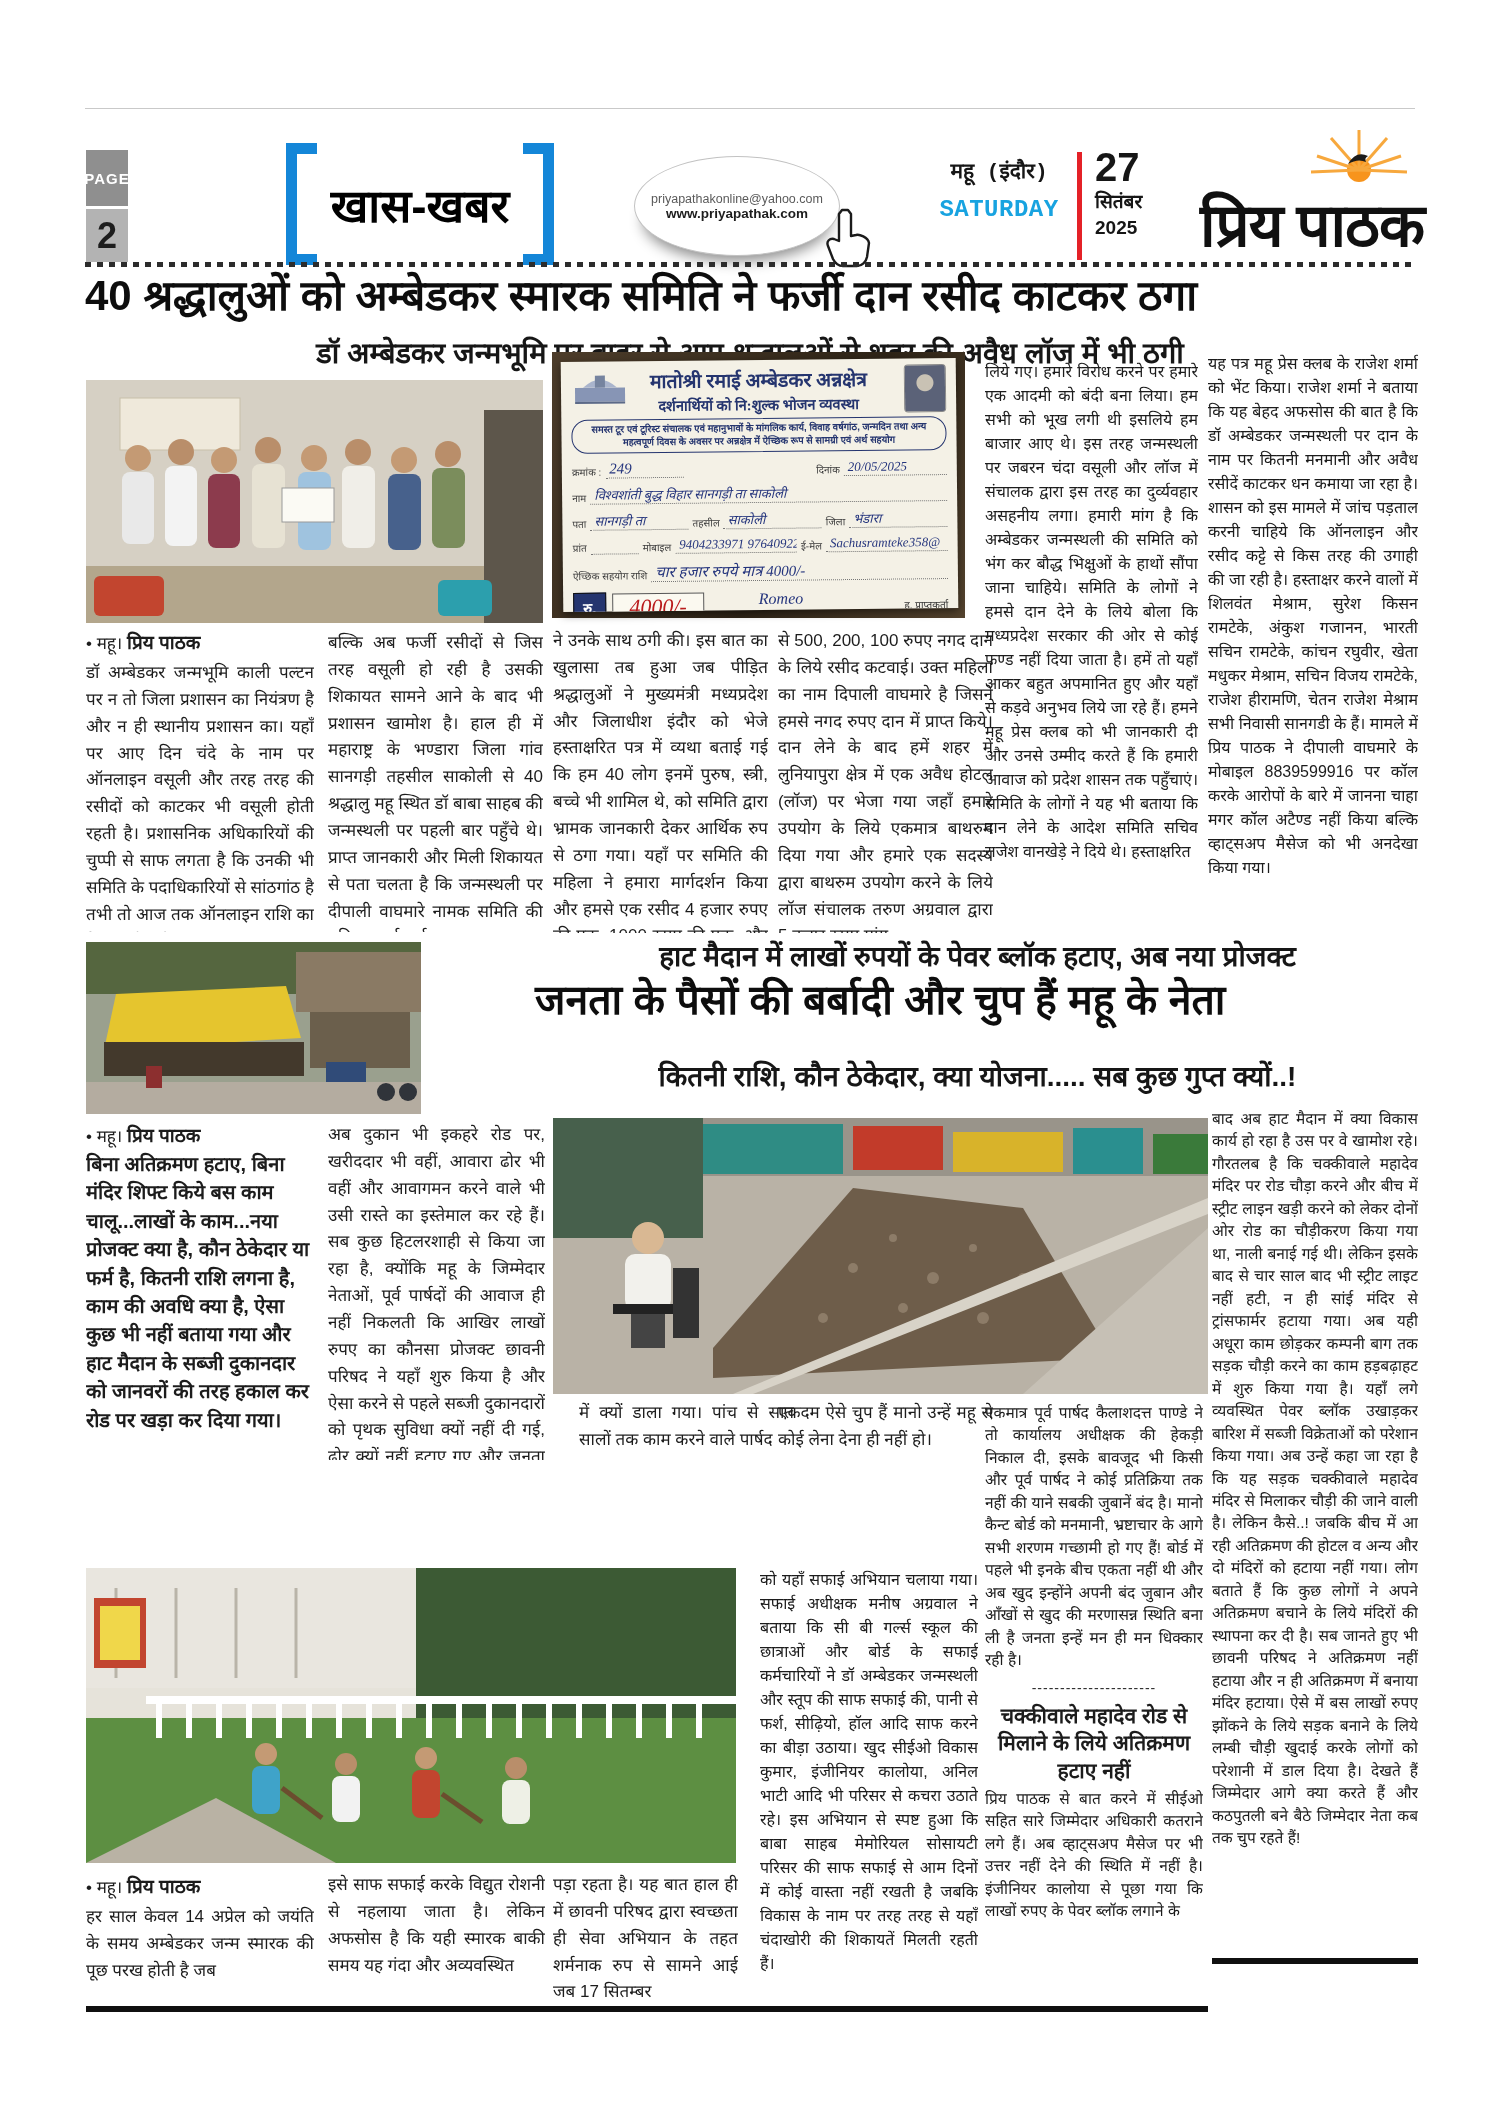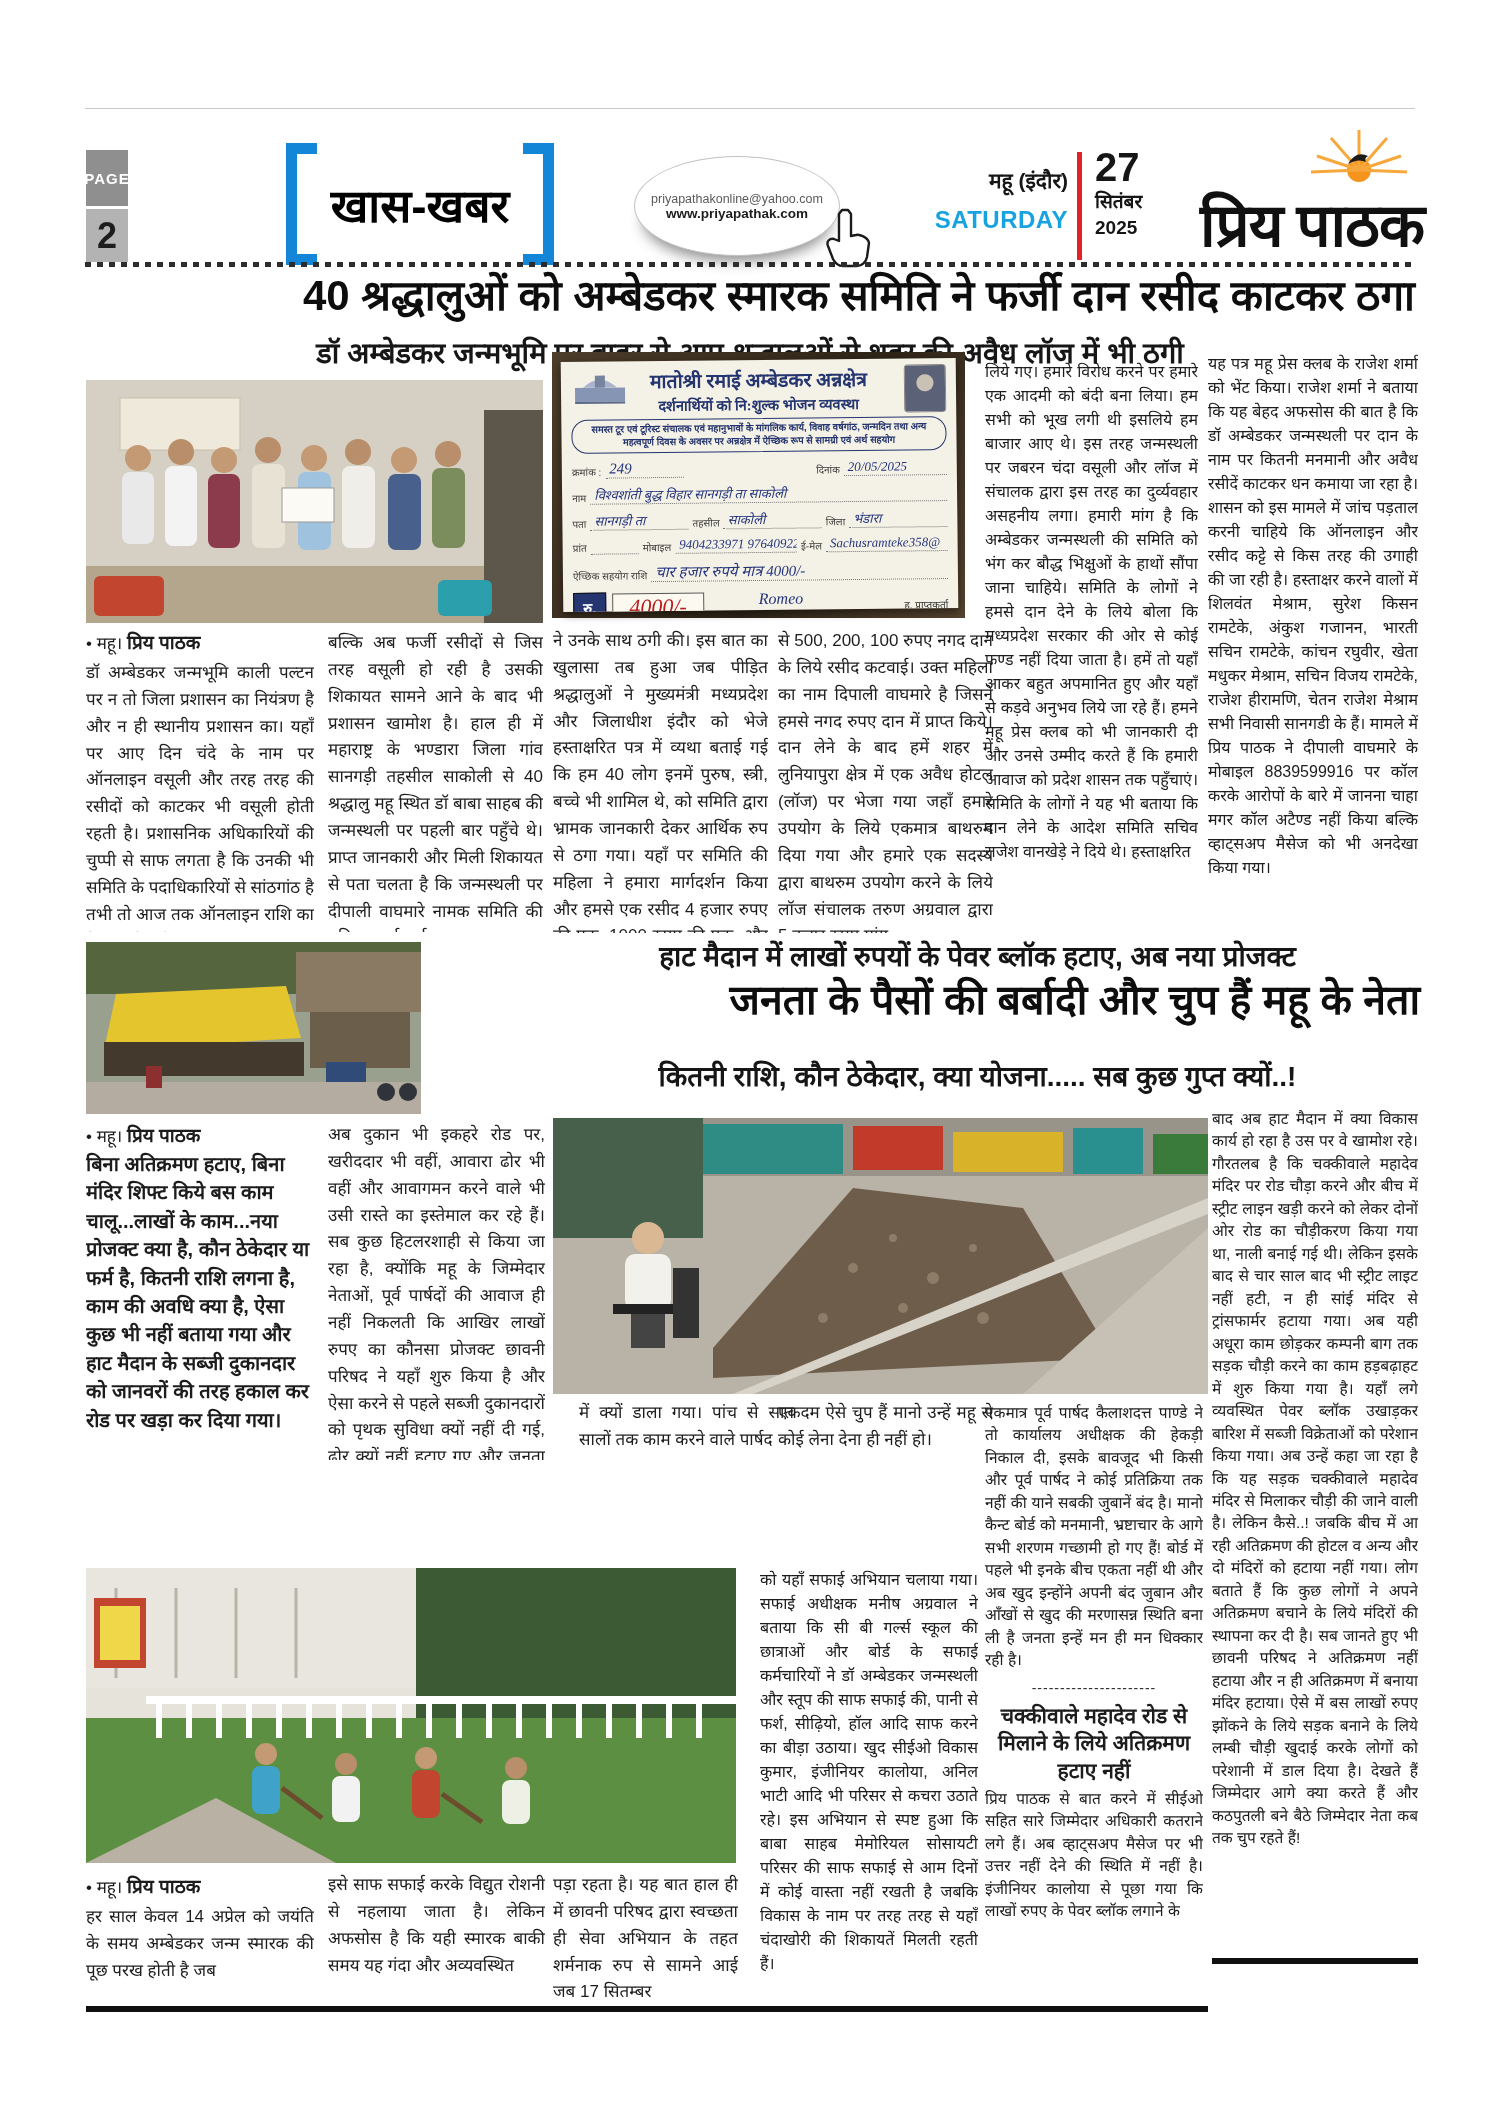--- a/index.html
+++ b/index.html
@@ -15,35 +15,35 @@
   .section-wrap{left:255px;top:148px;width:330px;height:112px;display:flex;align-items:center;justify-content:center;gap:14px;}
   .bracket{width:20px;height:100px;border:11px solid #1486d8;}
   .bracket.l{border-right:none;}
   .bracket.r{border-left:none;}
   .section-title{font-size:46px;font-weight:bold;color:#000000;}
   .oval{left:634px;top:156px;width:204px;height:98px;border:1px solid #c2c2c2;border-radius:50%;
         box-shadow:0 14px 14px -9px rgba(0,0,0,.45);display:flex;flex-direction:column;align-items:center;justify-content:center;background:#fff;}
   .oval .mail{font-size:12.5px;color:#5a5a5a;}
   .oval .site{font-size:13.5px;color:#1d1d1d;font-weight:bold;}
   .hand{left:822px;top:206px;width:52px;height:64px;}
-  .city-day{left:930px;top:166px;width:138px;text-align:right;}
+  .city-day{left:930px;top:156px;width:138px;text-align:center;font-family:Liberation Mono, monospace;}
   .city{font-size:21px;font-weight:bold;}
   .day{font-size:24px;font-weight:bold;color:#18a3e0;letter-spacing:.5px;margin-top:12px;}
   .red-line{left:1077px;top:152px;width:5px;height:108px;background:#e42127;}
   .date-block{left:1095px;top:146px;width:100px;text-align:left;line-height:1.05;}
   .d-day{font-size:40px;font-weight:bold;}
   .d-month{font-size:19px;font-weight:bold;margin-top:4px;}
   .d-year{font-size:19px;font-weight:bold;margin-top:6px;}
   .masthead{left:1200px;top:138px;width:220px;height:126px;}
   .masthead .mast-txt{position:absolute;left:0;bottom:0;font-size:60px;font-weight:900;color:#101010;
                       font-family:"Liberation Serif",serif;letter-spacing:-1px;white-space:nowrap;}
   .dotted{left:85px;top:262px;width:1330px;height:5px;
           background:repeating-linear-gradient(90deg,#2c2c2c 0 6px,transparent 6px 12px);}
   
-  .h-main{font-weight:800;color:#0d0d0d;text-align:right;line-height:1.12;}
+  .h-main{font-weight:800;color:#0d0d0d;text-align:left;line-height:1.12;}
   .a1-head{left:85px;top:272px;width:1330px;font-size:42px;}
   .a1-sub{left:85px;top:332px;width:1330px;font-size:29px;font-weight:700;text-align:center;}
   .a2-kicker{left:535px;top:936px;width:885px;font-size:28px;font-weight:700;text-align:center;}
   .a2-head{left:535px;top:978px;width:885px;font-size:41px;}
   .a2-sub{left:535px;top:1056px;width:885px;font-size:28px;font-weight:700;text-align:center;}
   .a3-head{left:86px;top:1462px;width:700px;font-size:35px;font-weight:800;line-height:1.3;text-align:left;}
   
   .col{position:absolute;text-align:justify;color:#1c1c1c;overflow:hidden;}
   .fs17{font-size:17px;line-height:1.58;}
   .fs16{font-size:16px;line-height:1.5;}

